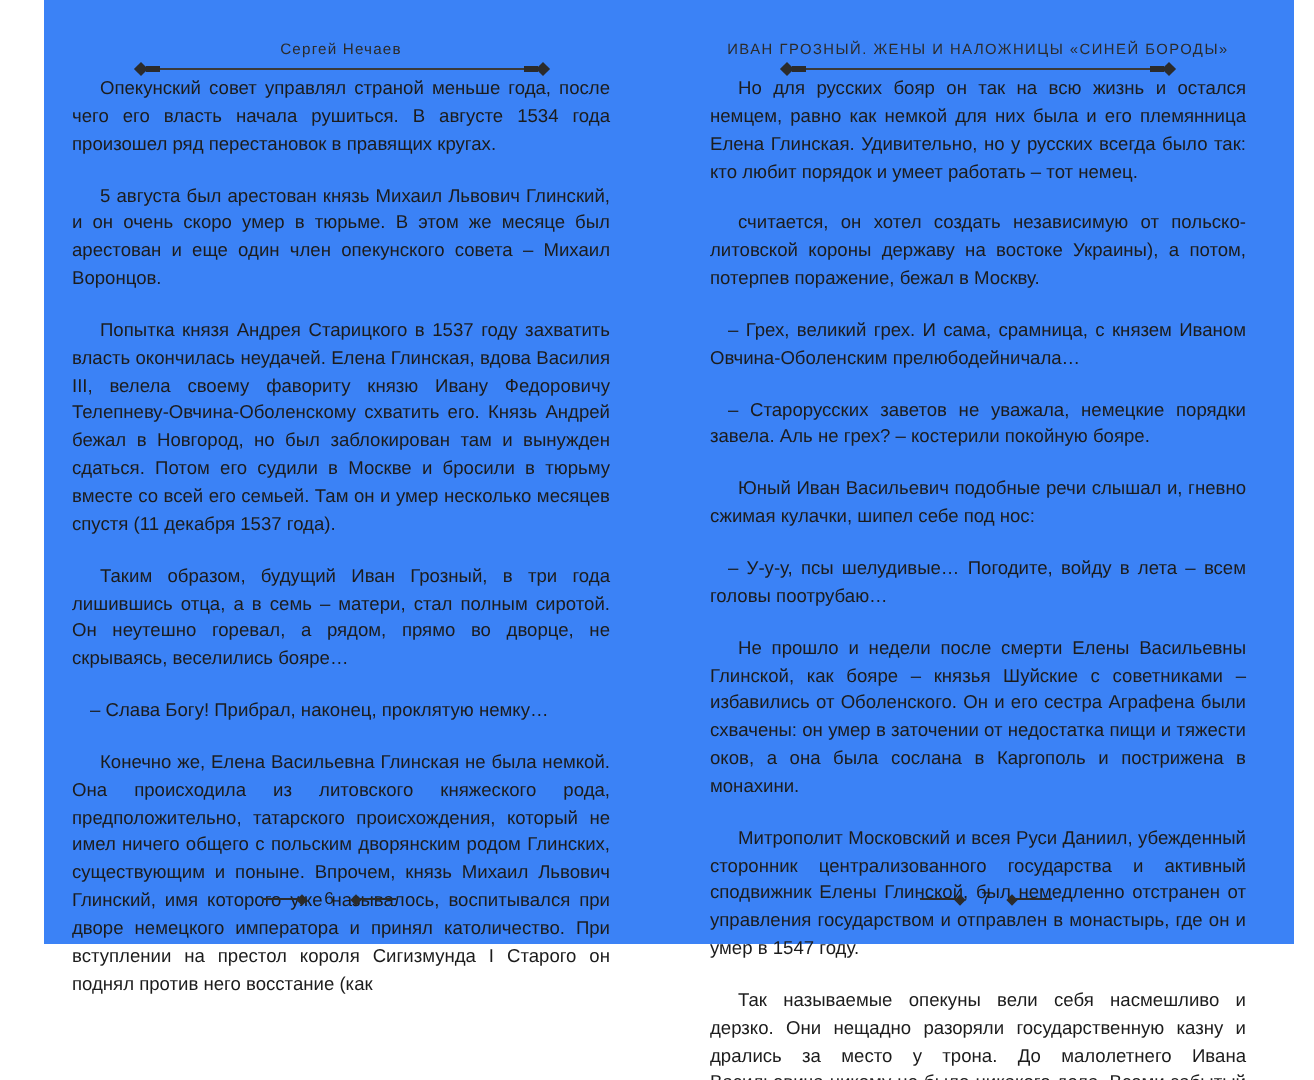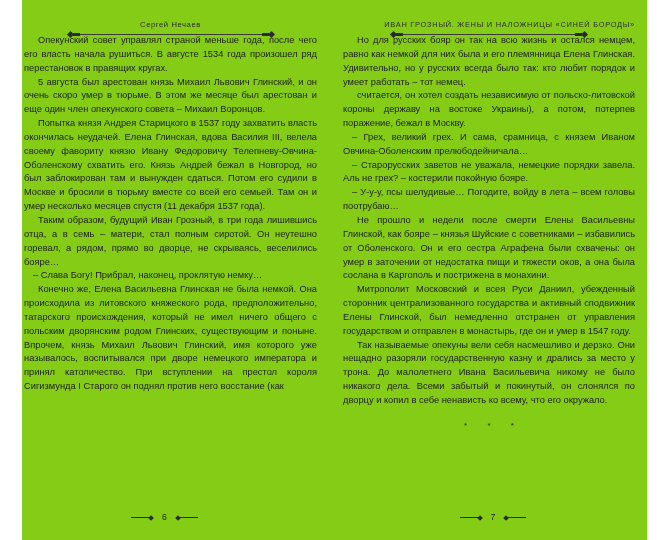--- a/index.html
+++ b/index.html
@@ -15,22 +15,22 @@
   }
   .spread {
     position: relative;
     width: 657px;
     height: 540px;
     background: #ffffff;
     display: flex;
   }
   .page {
     position: relative;
-    height: 540px;
-    background: #84cc16;
+    height: 472px;
+    background: #3b82f6;
     box-sizing: border-box;
   }
   .page-left {
     width: 329px;
     padding: 0 12px 0 24px;
   }
   .page-right {
     width: 328px;
     padding: 0 22px 0 14px;
   }
@@ -44,21 +44,20 @@
     font-size: 7.6px;
     letter-spacing: 0.6px;
     color: #2b2b2b;
     white-space: nowrap;
     display: block;
     line-height: 9px;
   }
   .running-head-caps .running-head-text {
     font-size: 7.4px;
     letter-spacing: 0.75px;
-    text-align: right;
   }
   .ornament {
     position: relative;
     margin: 3px auto 0 auto;
     height: 5px;
   }
   .ornament-left { width: 206px; }
   .ornament-right { width: 196px; }
   .ornament-rule {
     position: absolute;
@@ -91,21 +90,21 @@
   .body-col {
     margin-top: 8px;
     text-align: justify;
     text-justify: inter-word;
     color: #1c1c1c;
     font-size: 9.3px;
     line-height: 13.85px;
     hyphens: manual;
   }
   .body-col p {
-    margin: 0;
+    margin: 12px;
     text-indent: 14px;
   }
   .body-col p.dialog {
     text-indent: 9px;
   }
   .sep-stars {
     text-align: center;
     letter-spacing: 9px;
     font-size: 8px;
     color: #1c1c1c;
@@ -212,20 +211,21 @@
         <span class="ornament-tick right"></span>
         <span class="ornament-cap right"></span>
       </div>
     </div>
 
     <div class="body-col" id="right-body">
         <p>Но для русских бояр он так на всю жизнь и остался немцем, равно как немкой для них была и его племянница Елена Глинская. Удивительно, но у русских всегда было так: кто любит порядок и умеет работать – тот немец.</p>
         <p>считается, он хотел создать независимую от польско-литовской короны державу на востоке Украины), а потом, потерпев поражение, бежал в Москву.</p>
         <p class="dialog">– Грех, великий грех. И сама, срамница, с князем Иваном Овчина-Оболенским прелюбодейничала…</p>
         <p class="dialog">– Старорусских заветов не уважала, немецкие порядки завела. Аль не грех? – костерили покойную бояре.</p>
+        <p>Юный Иван Васильевич подобные речи слышал и, гневно сжимая кулачки, шипел себе под нос:</p>
         <p class="dialog">– У-у-у, псы шелудивые… Погодите, войду в лета – всем головы поотрубаю…</p>
         <p>Не прошло и недели после смерти Елены Васильевны Глинской, как бояре – князья Шуйские с советниками – избавились от Оболенского. Он и его сестра Аграфена были схвачены: он умер в заточении от недостатка пищи и тяжести оков, а она была сослана в Каргополь и пострижена в монахини.</p>
         <p>Митрополит Московский и всея Руси Даниил, убежденный сторонник централизованного государства и активный сподвижник Елены Глинской, был немедленно отстранен от управления государством и отправлен в монастырь, где он и умер в 1547 году.</p>
         <p>Так называемые опекуны вели себя насмешливо и дерзко. Они нещадно разоряли государственную казну и дрались за место у трона. До малолетнего Ивана Васильевича никому не было никакого дела. Всеми забытый и покинутый, он слонялся по дворцу и копил в себе ненависть ко всему, что его окружало.</p>
         <div class="sep-stars">* * *</div>
       </div>
 
     <div class="folio">
       <span class="folio-dash l">
         <span class="bar"></span>

